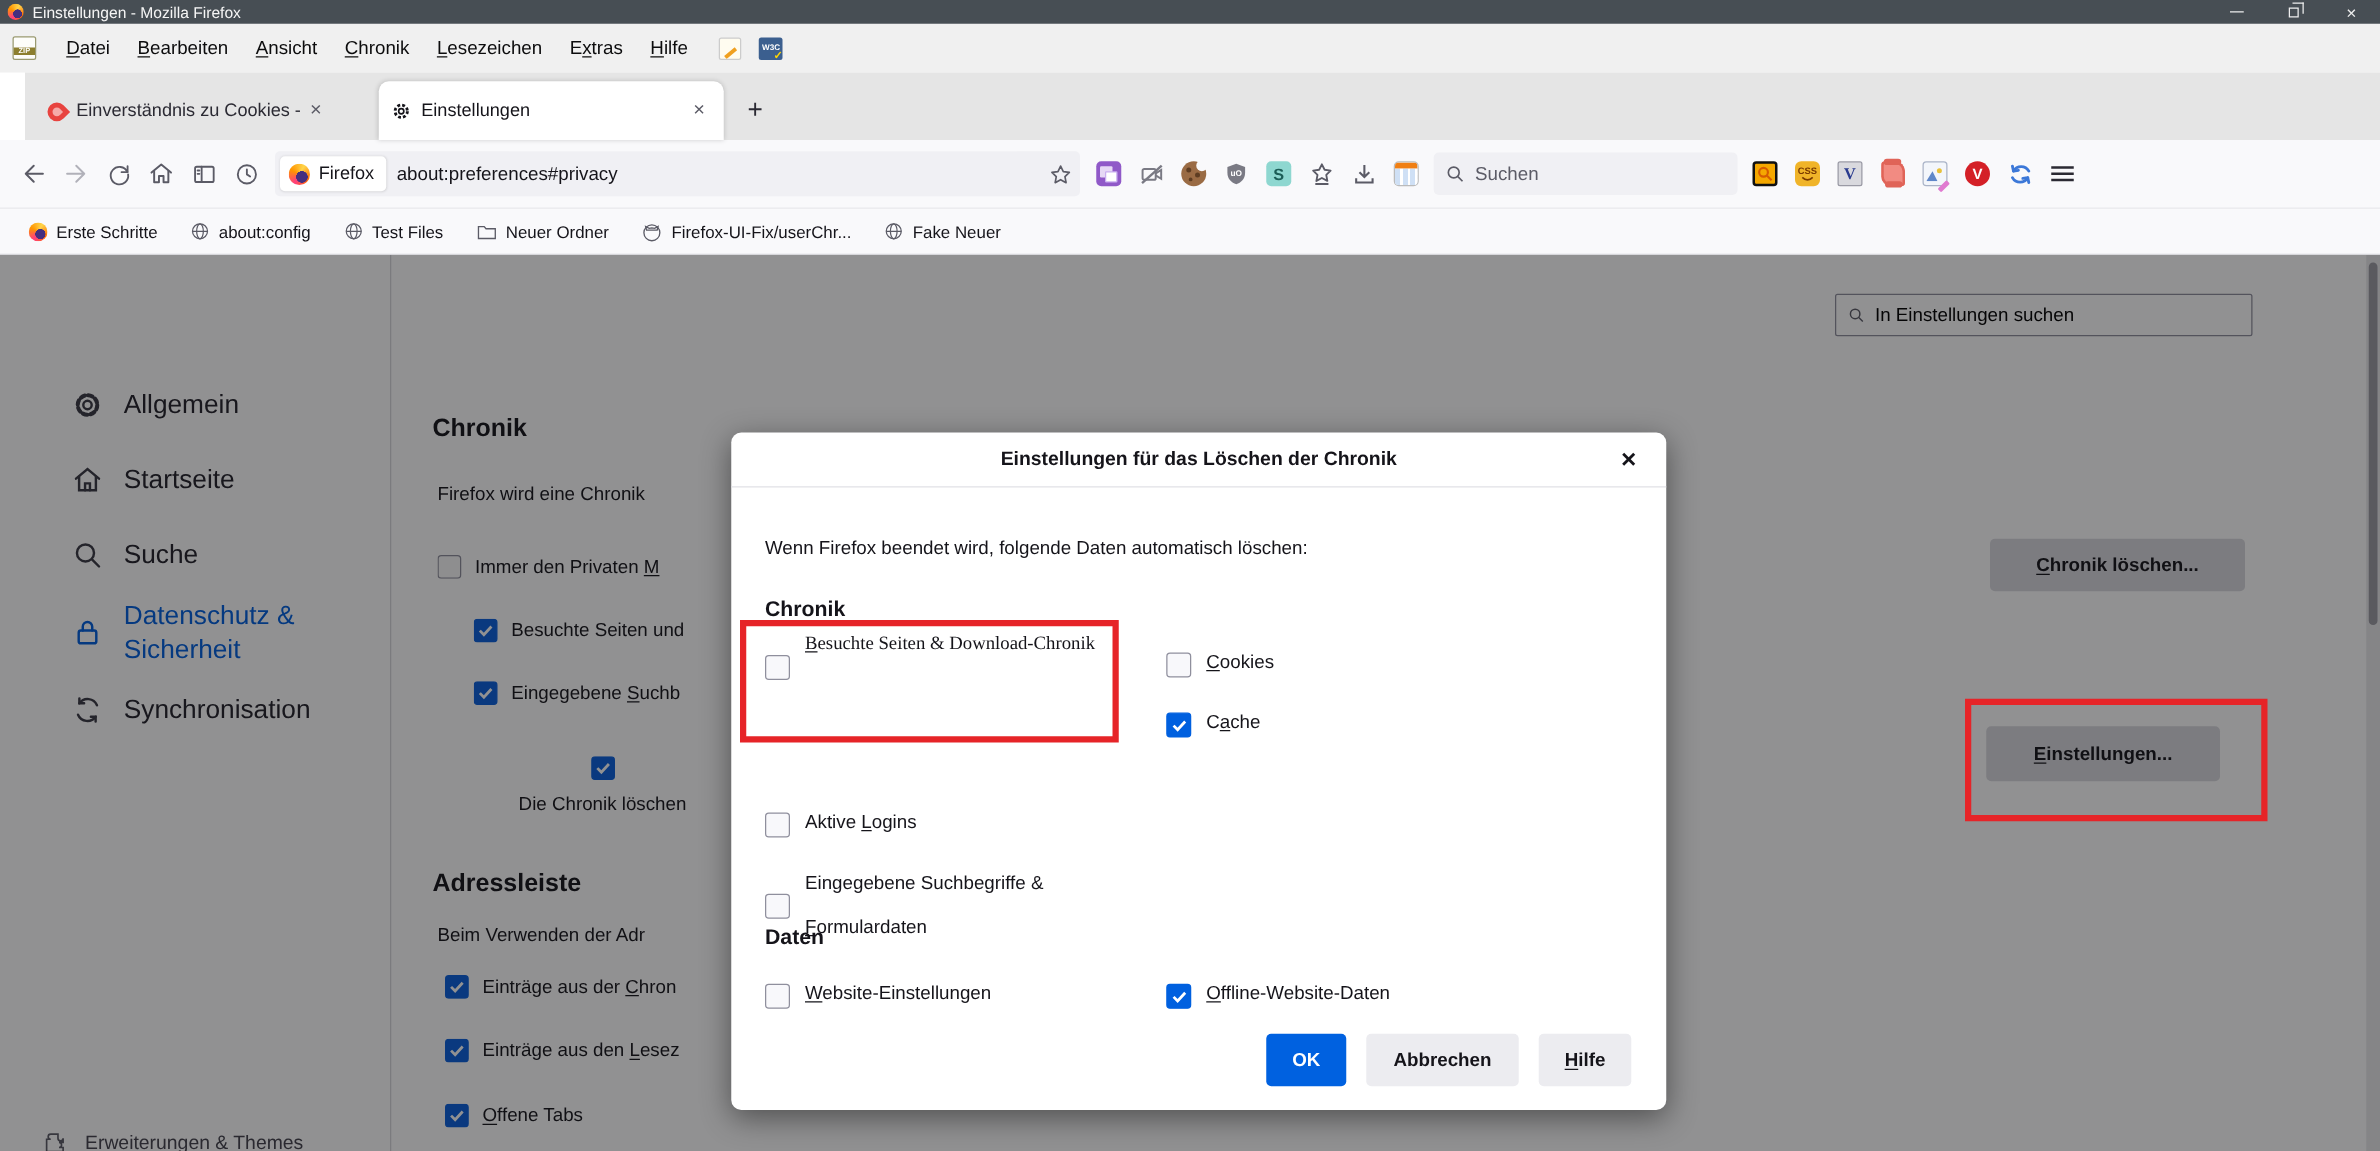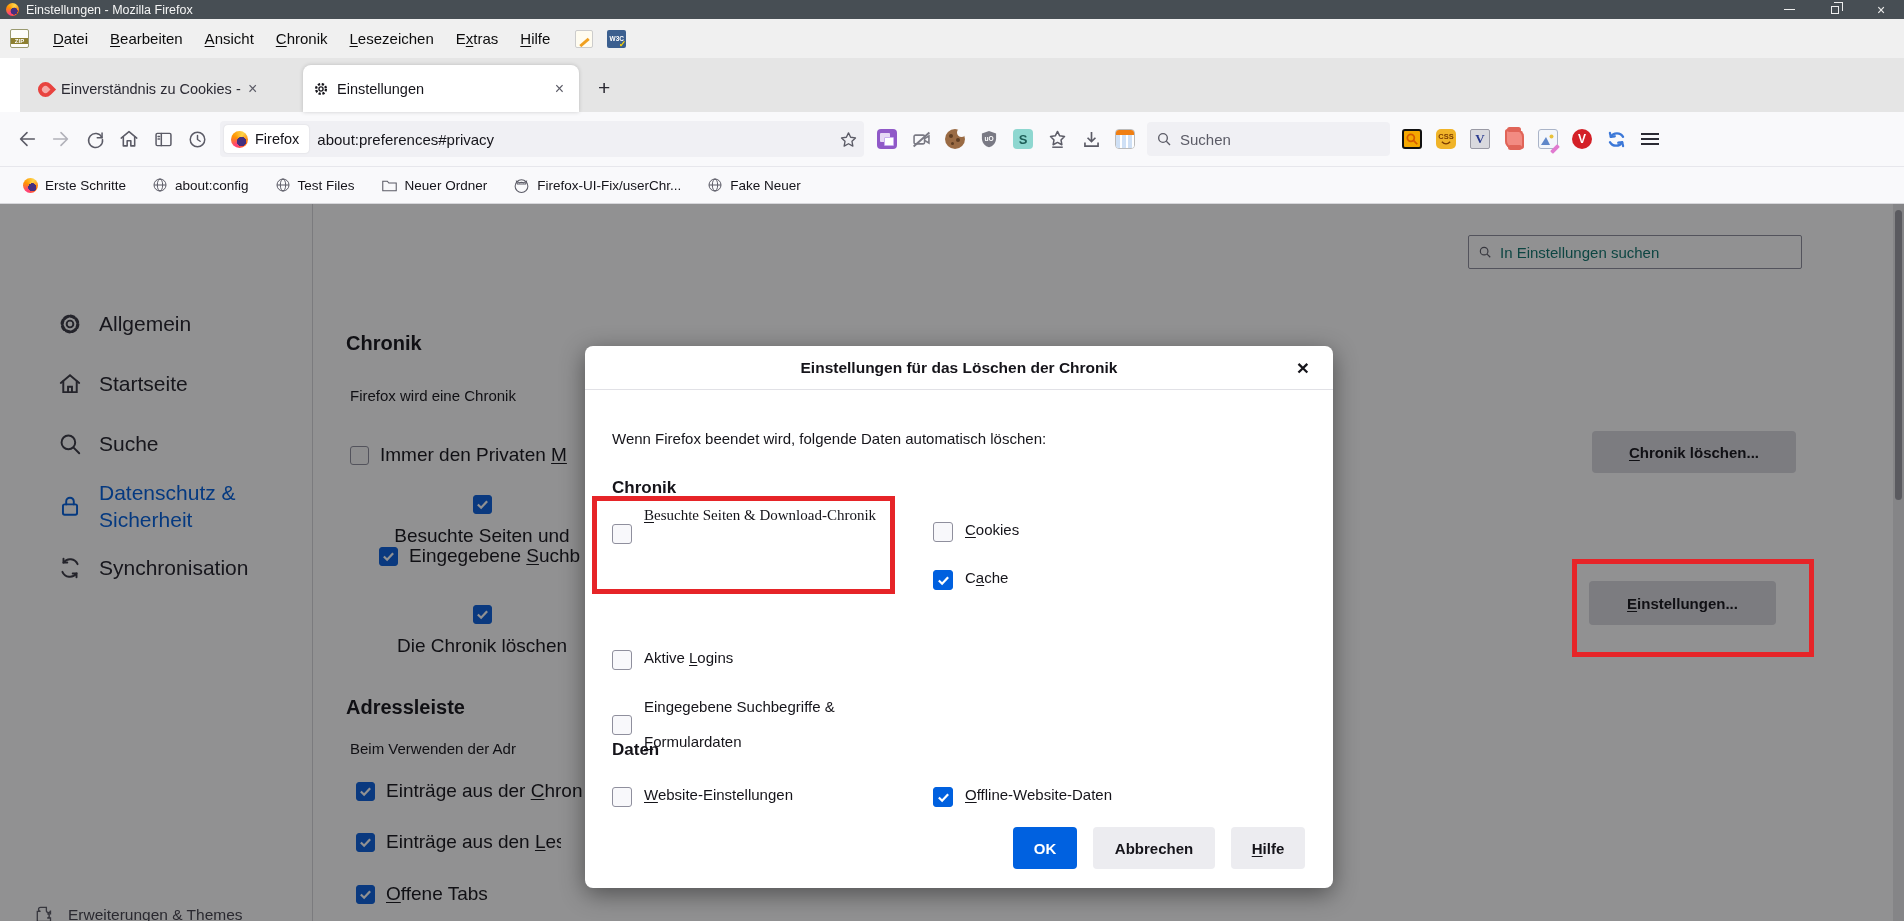--- a/index.html
+++ b/index.html
@@ -75,28 +75,28 @@
   .side-item svg { stroke:#3a3944; fill:none; stroke-width:1.8; stroke-linecap:round; }
   .side-item.selected { color:#0060df; }
   .side-item.selected svg { stroke:#0060df; }
   .side-label-2l { line-height:27px; }
   .side-footer { display:flex; align-items:center; gap:12px; font-size:15.5px; color:#44434d; left:34px; }
   .side-footer .lbl { text-decoration:underline; text-underline-offset:2px; }
   .side-footer svg { stroke:#5b5b66; fill:none; stroke-width:1.6; }
 
   .pg-h1 { font-size:20px; font-weight:700; }
   .pg-text { font-size:15px; white-space:nowrap; overflow:hidden; }
-  .row { display:flex; align-items:center; gap:11px; white-space:nowrap; overflow:hidden; font-size:19px; }
+  .row { display:flex; align-items:center; gap:11px; white-space:nowrap; overflow:hidden; font-size:15px; }
   .cb { width:19px; height:19px; border:1px solid #8f8f9d; border-radius:3px; background:#f9f9fa; flex:none; display:flex; align-items:center; justify-content:center; }
   .cb.on { background:#0a60dc; border-color:#0a60dc; }
   .cb svg { display:none; }
   .cb.on svg { display:block; }
 
   .pg-btn { background:#d9d9de; border-radius:4px; display:flex; align-items:center; justify-content:center; font-size:15px; font-weight:600; color:#15141a; }
-  .pg-search { border:1px solid #8f8f9d; border-radius:2px; display:flex; align-items:center; gap:8px; padding:0 9px; font-size:15px; color:#0f766e; background:transparent; }
+  .pg-search { border:1px solid #8f8f9d; border-radius:2px; display:flex; align-items:center; gap:8px; padding:0 9px; font-size:15px; color:#000000; background:transparent; }
 
   .scrollbar { right:0; top:0; width:11px; bottom:0; background:#e9e9ec; }
   .scroll-thumb { position:absolute; left:2px; right:2px; top:6px; height:290px; border-radius:4px; background:#9b9b a3; background:#9b9ba3; }
 
   .overlay { position:absolute; inset:0; background:rgba(12,12,13,0.45); }
 
   
   .dialog { position:absolute; left:585px; top:142px; width:748px; height:542px; background:#fff; border-radius:8px; box-shadow:0 6px 24px rgba(0,0,0,0.45); }
   .dlg-header { height:44px; border-bottom:1px solid #e1e1e6; display:flex; align-items:center; justify-content:center; font-size:15.5px; font-weight:600; position:relative; }
   .dlg-close { position:absolute; right:16px; top:8px; width:28px; height:28px; display:flex; align-items:center; justify-content:center; font-size:21px; color:#15141a; }
@@ -415,21 +415,21 @@
     <span class="lbl">Erweiterungen &amp; Themes</span>
   </div>
 
   <div class="abs pg-h1" style="left:346px; top:128px;">Chronik</div>
   <div class="abs pg-text" style="left:350px; top:183px; width:235px;">Firefox wird eine Chronik</div>
 
   <div class="abs row" style="left:350px; top:240px; width:235px;">
     <span class="cb"></span>
     <span>Immer den Privaten <u>M</u></span>
   </div>
-  <div class="abs row" style="left:379px; top:291px; width:206px;flex-direction:column;">
+  <div class="abs row" style="left:379px; top:291px; width:206px;">
     <span class="cb on">
         <svg width="13" height="13" viewBox="0 0 14 14">
           <path d="M2 7 L5.5 10.5 L12 3.5" stroke="#fff" stroke-width="2.4" fill="none"></path>
         </svg>
       </span>
     <span>Besuchte Seiten und</span>
   </div>
   <div class="abs row" style="left:379px; top:341px; width:206px;">
     <span class="cb on">
         <svg width="13" height="13" viewBox="0 0 14 14">

